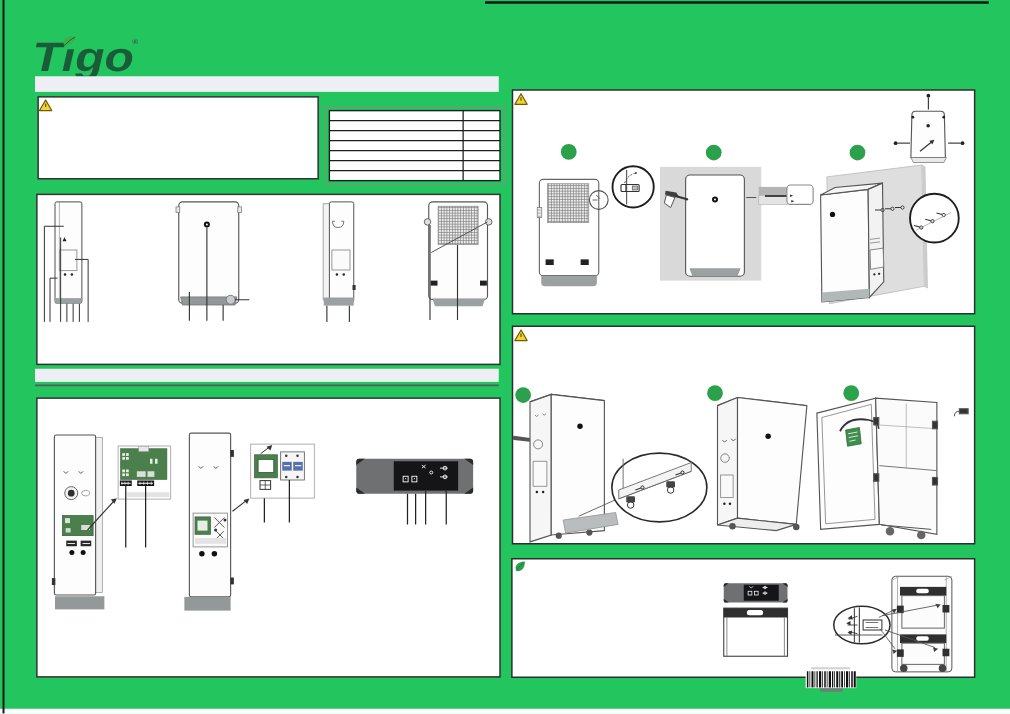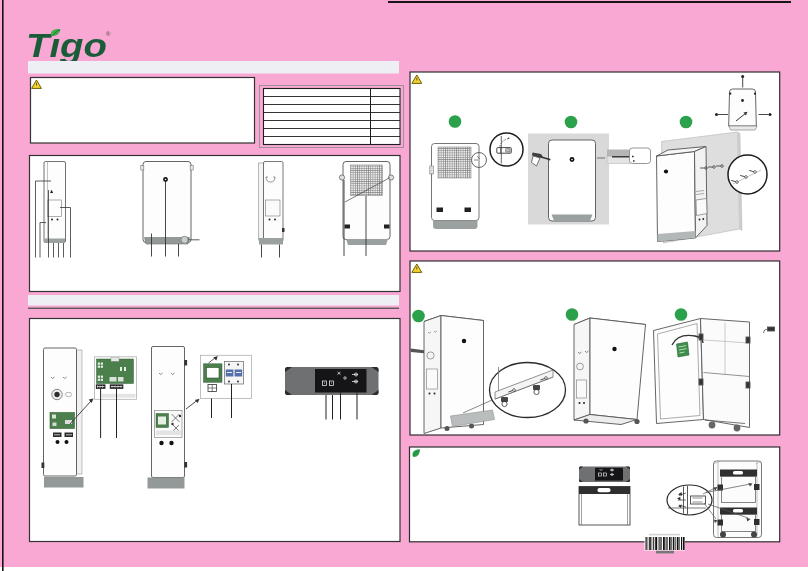--- a/index.html
+++ b/index.html
@@ -1,17 +1,17 @@
 <!DOCTYPE html>
 <html><head>
 <meta charset="utf-8">
 <style>
   html,body{margin:0;padding:0;background:#ffffff;width:808px;height:571px;overflow:hidden;}
   body{font-family:"Liberation Sans", sans-serif;}
-  #page{position:relative;width:808px;height:567px;background:#f9a8d4;}
+  #page{position:relative;width:808px;height:567px;background:#22c55e;}
   svg{position:absolute;left:0;top:0;}
 </style>
 </head>
 <body>
 <div id="page">
 <svg width="808" height="571" viewBox="0 0 808 571">
 <defs>
   <pattern id="hatch" width="2.2" height="2.2" patternUnits="userSpaceOnUse">
     <rect width="2.2" height="2.2" fill="#ececec"></rect>
     <path d="M0,1.1 H2.2 M1.1,0 V2.2" stroke="#777777" stroke-width="0.5"></path>

